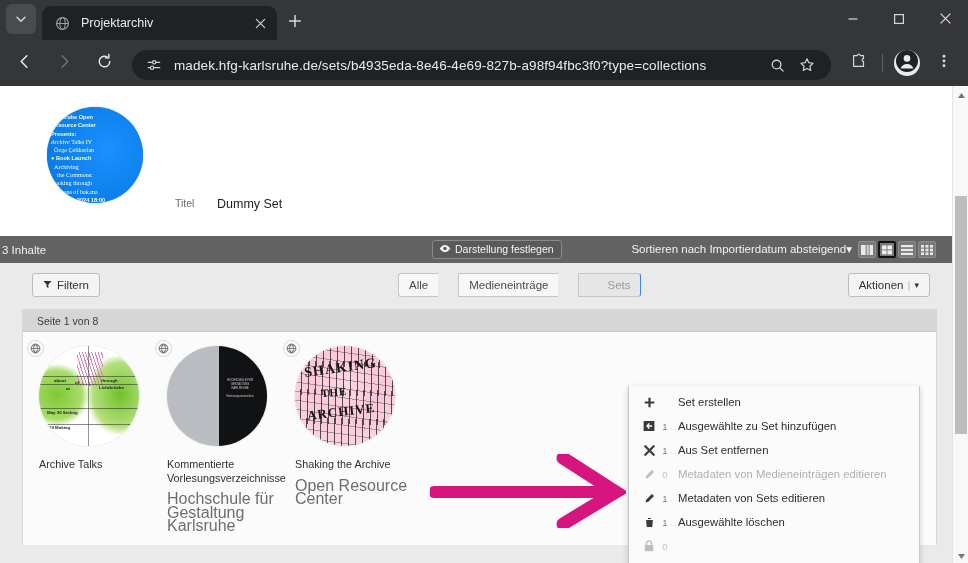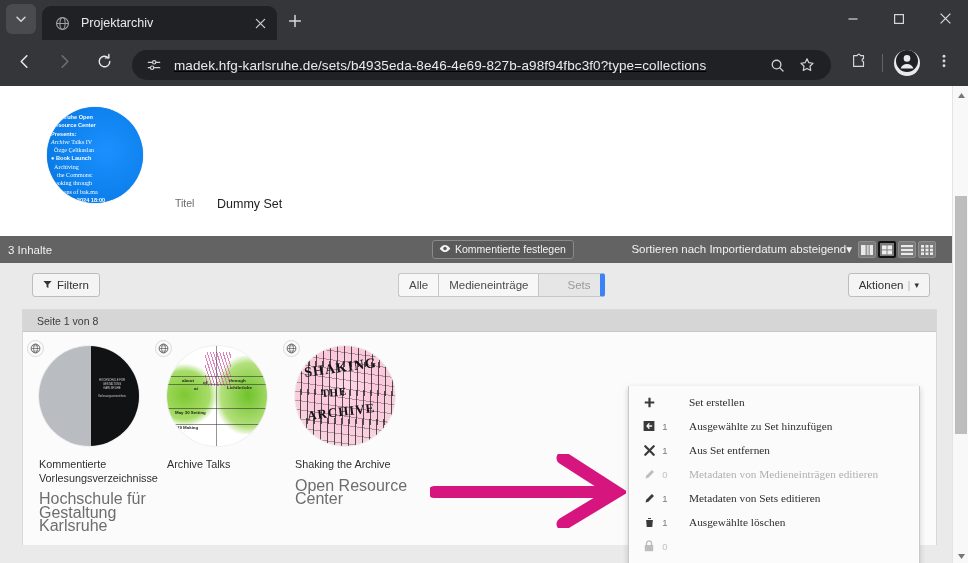--- a/index.html
+++ b/index.html
@@ -59,21 +59,20 @@
     width: 32px; height: 32px; margin-left: 8px; border-radius: 50%;
     display: flex; align-items: center; justify-content: center; cursor: pointer;
     color: #e8eaed; flex: 0 0 auto;
   }
   .nav-btn.disabled { color: #6e7174; }
   .omnibox {
     flex: 1 1 auto; height: 30px; margin: 4px 10px 0 12px;
     background: #202124; border-radius: 16px;
     display: flex; align-items: center; padding: 0 12px; cursor: text;
     position: relative;
-    text-decoration: underline;
   }
   .site-icon { width: 20px; height: 20px; margin-right: 10px; flex:0 0 auto;
                display:flex;align-items:center;justify-content:center; cursor:pointer;}
   .url-text {
     flex: 1 1 auto; color: #e8eaed; font-size: 13.5px; letter-spacing: .1px;
     white-space: nowrap; overflow: hidden;
   }
   .omni-icon { width: 24px; height: 24px; margin-left: 6px; flex:0 0 auto;
                display:flex;align-items:center;justify-content:center; cursor:pointer; color:#cfd2d5;}
   .tb-right { display: flex; align-items: center; margin-right: 6px; }
@@ -118,21 +117,21 @@
 
   .meta-row { position: absolute; left: 175px; top: 111px; display: flex; }
   .meta-label { color: #6b6b6b; font-size: 10.5px; width: 36px; }
   .meta-value { color: #222; font-size: 12.5px; margin-left: 6px; }
 
   
   .bar {
     position: relative; width: 952px; height: 27px; background: #636363;
     display: flex; align-items: center;
   }
-  .bar-count { color: #f1f1f1; font-size: 11.5px; margin-left: 8px; text-align: center; }
+  .bar-count { color: #f1f1f1; font-size: 11.5px; margin-left: 2px; text-align: center; }
   .bar-display-btn {
     position: absolute; left: 432px; top: 4px;
     background: #5a5a5a; border: 1px solid #8a8a8a; border-radius: 3px;
     color: #f4f4f4; font-size: 10.5px; padding: 2px 7px 3px 6px;
     display: flex; align-items: center; gap: 4px; cursor: pointer;
   }
   .bar-sort {
     position: absolute; right: 100px; top: 6px; color: #f1f1f1;
     font-size: 11.5px; cursor: pointer; white-space: nowrap; text-align: right;
   }
@@ -149,27 +148,27 @@
   
   .filter-row {
     position: relative; width: 952px; height: 46px;
   }
   .btn-light {
     background: #f4f4f4; border: 1px solid #bdbdbd; border-radius: 3px;
     color: #333; font-size: 11.5px; padding: 5px 10px; cursor: pointer;
     font-family: "Liberation Sans", sans-serif;
   }
   .filter-btn { position: absolute; left: 32px; top: 10px; display:flex; align-items:center; gap:5px;}
-  .tabgroup { position: absolute; left: 398px; top: 10px; display: flex; }
+  .tabgroup { position: absolute; left: 398px; top: 10px; display: flex; gap: 20px; }
   .tabgroup .seg {
     background: #f7f7f7; border: 1px solid #c6c6c6; border-right: none;
     color: #4b4b4b; font-size: 11.5px; padding: 5px 10px; cursor: pointer;
   }
   .tabgroup .seg:first-child { border-radius: 3px 0 0 3px; }
-  .tabgroup .seg:last-child { border-right: 5px solid #3b82f6; border-radius: 0 3px 3px 0; padding-left: 28px; }
+  .tabgroup .seg:last-child { border-right: 1px solid #3b82f6; border-radius: 0 3px 3px 0; padding-left: 28px; }
   .tabgroup .seg.active { background: #e6e6e6; color: #9a9a9a; }
   .actions-btn {
     position: absolute; right: 22px; top: 10px; display: flex; align-items: center; gap: 4px;
   }
 
   
   .content {
     position: relative; width: 915px; margin-left: 22px; background: #fbfbfb;
     border: 1px solid #d8d8d8; border-bottom: none; height: 236px;
   }
@@ -244,21 +243,21 @@
   .dd-item.disabled { color: #b0b0b0; cursor: default; }
   .dd-ic {
     width: 16px; flex: 0 0 auto; display: flex; align-items: center;
     justify-content: center; color: #3a3a3a;
   }
   .dd-item.disabled .dd-ic { color: #bdbdbd; }
   .dd-num {
     width: 16px; flex: 0 0 auto; text-align: center; font-size: 9.5px; color: #7a7a7a;
   }
   .dd-item.disabled .dd-num { color: #c2c2c2; }
-  .dd-label { margin-left: 16px; font-family: Liberation Serif, serif; }
+  .dd-label { margin-left: 5px; }
 
   
   .scrollbar {
     position: absolute; right: 0; top: 86px; width: 16px; height: 477px;
     background: #f8f8f8; border-left: 1px solid #e4e4e4; z-index: 30;
   }
   .sb-arrow {
     position: absolute; left: 0; width: 16px; height: 16px;
     display: flex; align-items: center; justify-content: center; cursor: pointer;
   }
@@ -438,21 +437,21 @@
       <div class="bar">
         <span class="bar-count">3 Inhalte</span>
 
         <div class="bar-display-btn">
           <span>
             <svg width="12" height="9" viewBox="0 0 16 11">
               <path d="M8 .7C3.9.7 1 5.5 1 5.5s2.9 4.8 7 4.8 7-4.8 7-4.8S12.1.7 8 .7z" fill="#f4f4f4"></path>
               <circle cx="8" cy="5.5" r="2.3" fill="#5a5a5a"></circle>
             </svg>
           </span>
-          <span>Kommentierte festlegen</span>
+          <span>Darstellung festlegen</span>
         </div>
 
         <div class="bar-sort">
           <span>Sortieren nach Importierdatum absteigend</span><span>▾</span>
         </div>
 
         <div class="viewtoggle">
           <div class="vt">
             <svg width="12" height="10" viewBox="0 0 12 10">
                 <rect x="0" y="0" width="4.6" height="10" fill="#e9e9e9"></rect>
@@ -524,39 +523,20 @@
           <div class="card">
             <div class="eye-badge">
               <svg width="11" height="11" viewBox="0 0 16 16">
                 <circle cx="8" cy="8" r="6.4" fill="none" stroke="#555" stroke-width="1.2"></circle>
                 <ellipse cx="8" cy="8" rx="2.8" ry="6.4" fill="none" stroke="#555" stroke-width="1"></ellipse>
                 <path d="M1.7 8h12.6" stroke="#555" stroke-width="1"></path>
                 <path d="M3.2 4.2h9.6M3.2 11.8h9.6" stroke="#555" stroke-width=".8"></path>
               </svg>
             </div>
             <div class="card-thumb">
-              <div class="art1">
-                <div class="dark"></div>
-                <div class="txt">HOCHSCHULE FÜR GESTALTUNG<br>KARLSRUHE<br><br>Vorlesungsverzeichnis</div>
-              </div>
-            </div>
-            <div class="card-title">Kommentierte Vorlesungsverzeichnisse</div>
-            <div class="card-sub">Hochschule für Gestaltung Karlsruhe</div>
-          </div>
-
-          <div class="card">
-            <div class="eye-badge">
-              <svg width="11" height="11" viewBox="0 0 16 16">
-                <circle cx="8" cy="8" r="6.4" fill="none" stroke="#555" stroke-width="1.2"></circle>
-                <ellipse cx="8" cy="8" rx="2.8" ry="6.4" fill="none" stroke="#555" stroke-width="1"></ellipse>
-                <path d="M1.7 8h12.6" stroke="#555" stroke-width="1"></path>
-                <path d="M3.2 4.2h9.6M3.2 11.8h9.6" stroke="#555" stroke-width=".8"></path>
-              </svg>
-            </div>
-            <div class="card-thumb">
               <div class="art2">
                 <div class="g1"></div>
                   <div class="g2"></div>
                 <div class="scribble"></div>
                 <div class="line" style="top:30%"></div>
                 <div class="line" style="top:38%"></div>
                 <div class="line" style="top:62%"></div>
                 <div class="line" style="top:78%"></div>
                 <div class="vline" style="left:49%"></div>
                 <div class="t" style="left:15%; top:31.5%">about</div>
@@ -575,20 +555,39 @@
           <div class="card">
             <div class="eye-badge">
               <svg width="11" height="11" viewBox="0 0 16 16">
                 <circle cx="8" cy="8" r="6.4" fill="none" stroke="#555" stroke-width="1.2"></circle>
                 <ellipse cx="8" cy="8" rx="2.8" ry="6.4" fill="none" stroke="#555" stroke-width="1"></ellipse>
                 <path d="M1.7 8h12.6" stroke="#555" stroke-width="1"></path>
                 <path d="M3.2 4.2h9.6M3.2 11.8h9.6" stroke="#555" stroke-width=".8"></path>
               </svg>
             </div>
             <div class="card-thumb">
+              <div class="art1">
+                <div class="dark"></div>
+                <div class="txt">HOCHSCHULE FÜR GESTALTUNG<br>KARLSRUHE<br><br>Vorlesungsverzeichnis</div>
+              </div>
+            </div>
+            <div class="card-title">Kommentierte Vorlesungsverzeichnisse</div>
+            <div class="card-sub">Hochschule für Gestaltung Karlsruhe</div>
+          </div>
+
+          <div class="card">
+            <div class="eye-badge">
+              <svg width="11" height="11" viewBox="0 0 16 16">
+                <circle cx="8" cy="8" r="6.4" fill="none" stroke="#555" stroke-width="1.2"></circle>
+                <ellipse cx="8" cy="8" rx="2.8" ry="6.4" fill="none" stroke="#555" stroke-width="1"></ellipse>
+                <path d="M1.7 8h12.6" stroke="#555" stroke-width="1"></path>
+                <path d="M3.2 4.2h9.6M3.2 11.8h9.6" stroke="#555" stroke-width=".8"></path>
+              </svg>
+            </div>
+            <div class="card-thumb">
               <div class="art3">
                 <div class="scr"></div>
                 <div class="word" style="left:9%; top:14%; font-size:14px; transform:rotate(-8deg);">SHAKING</div>
                 <div class="word" style="left:26%; top:40%; font-size:11px; transform:rotate(-6deg);">THE</div>
                 <div class="word" style="left:12%; top:58%; font-size:13px; transform:rotate(-7deg);">ARCHIVE</div>
               </div>
             </div>
             <div class="card-title">Shaking the Archive</div>
             <div class="card-sub">Open Resource Center</div>
           </div>

